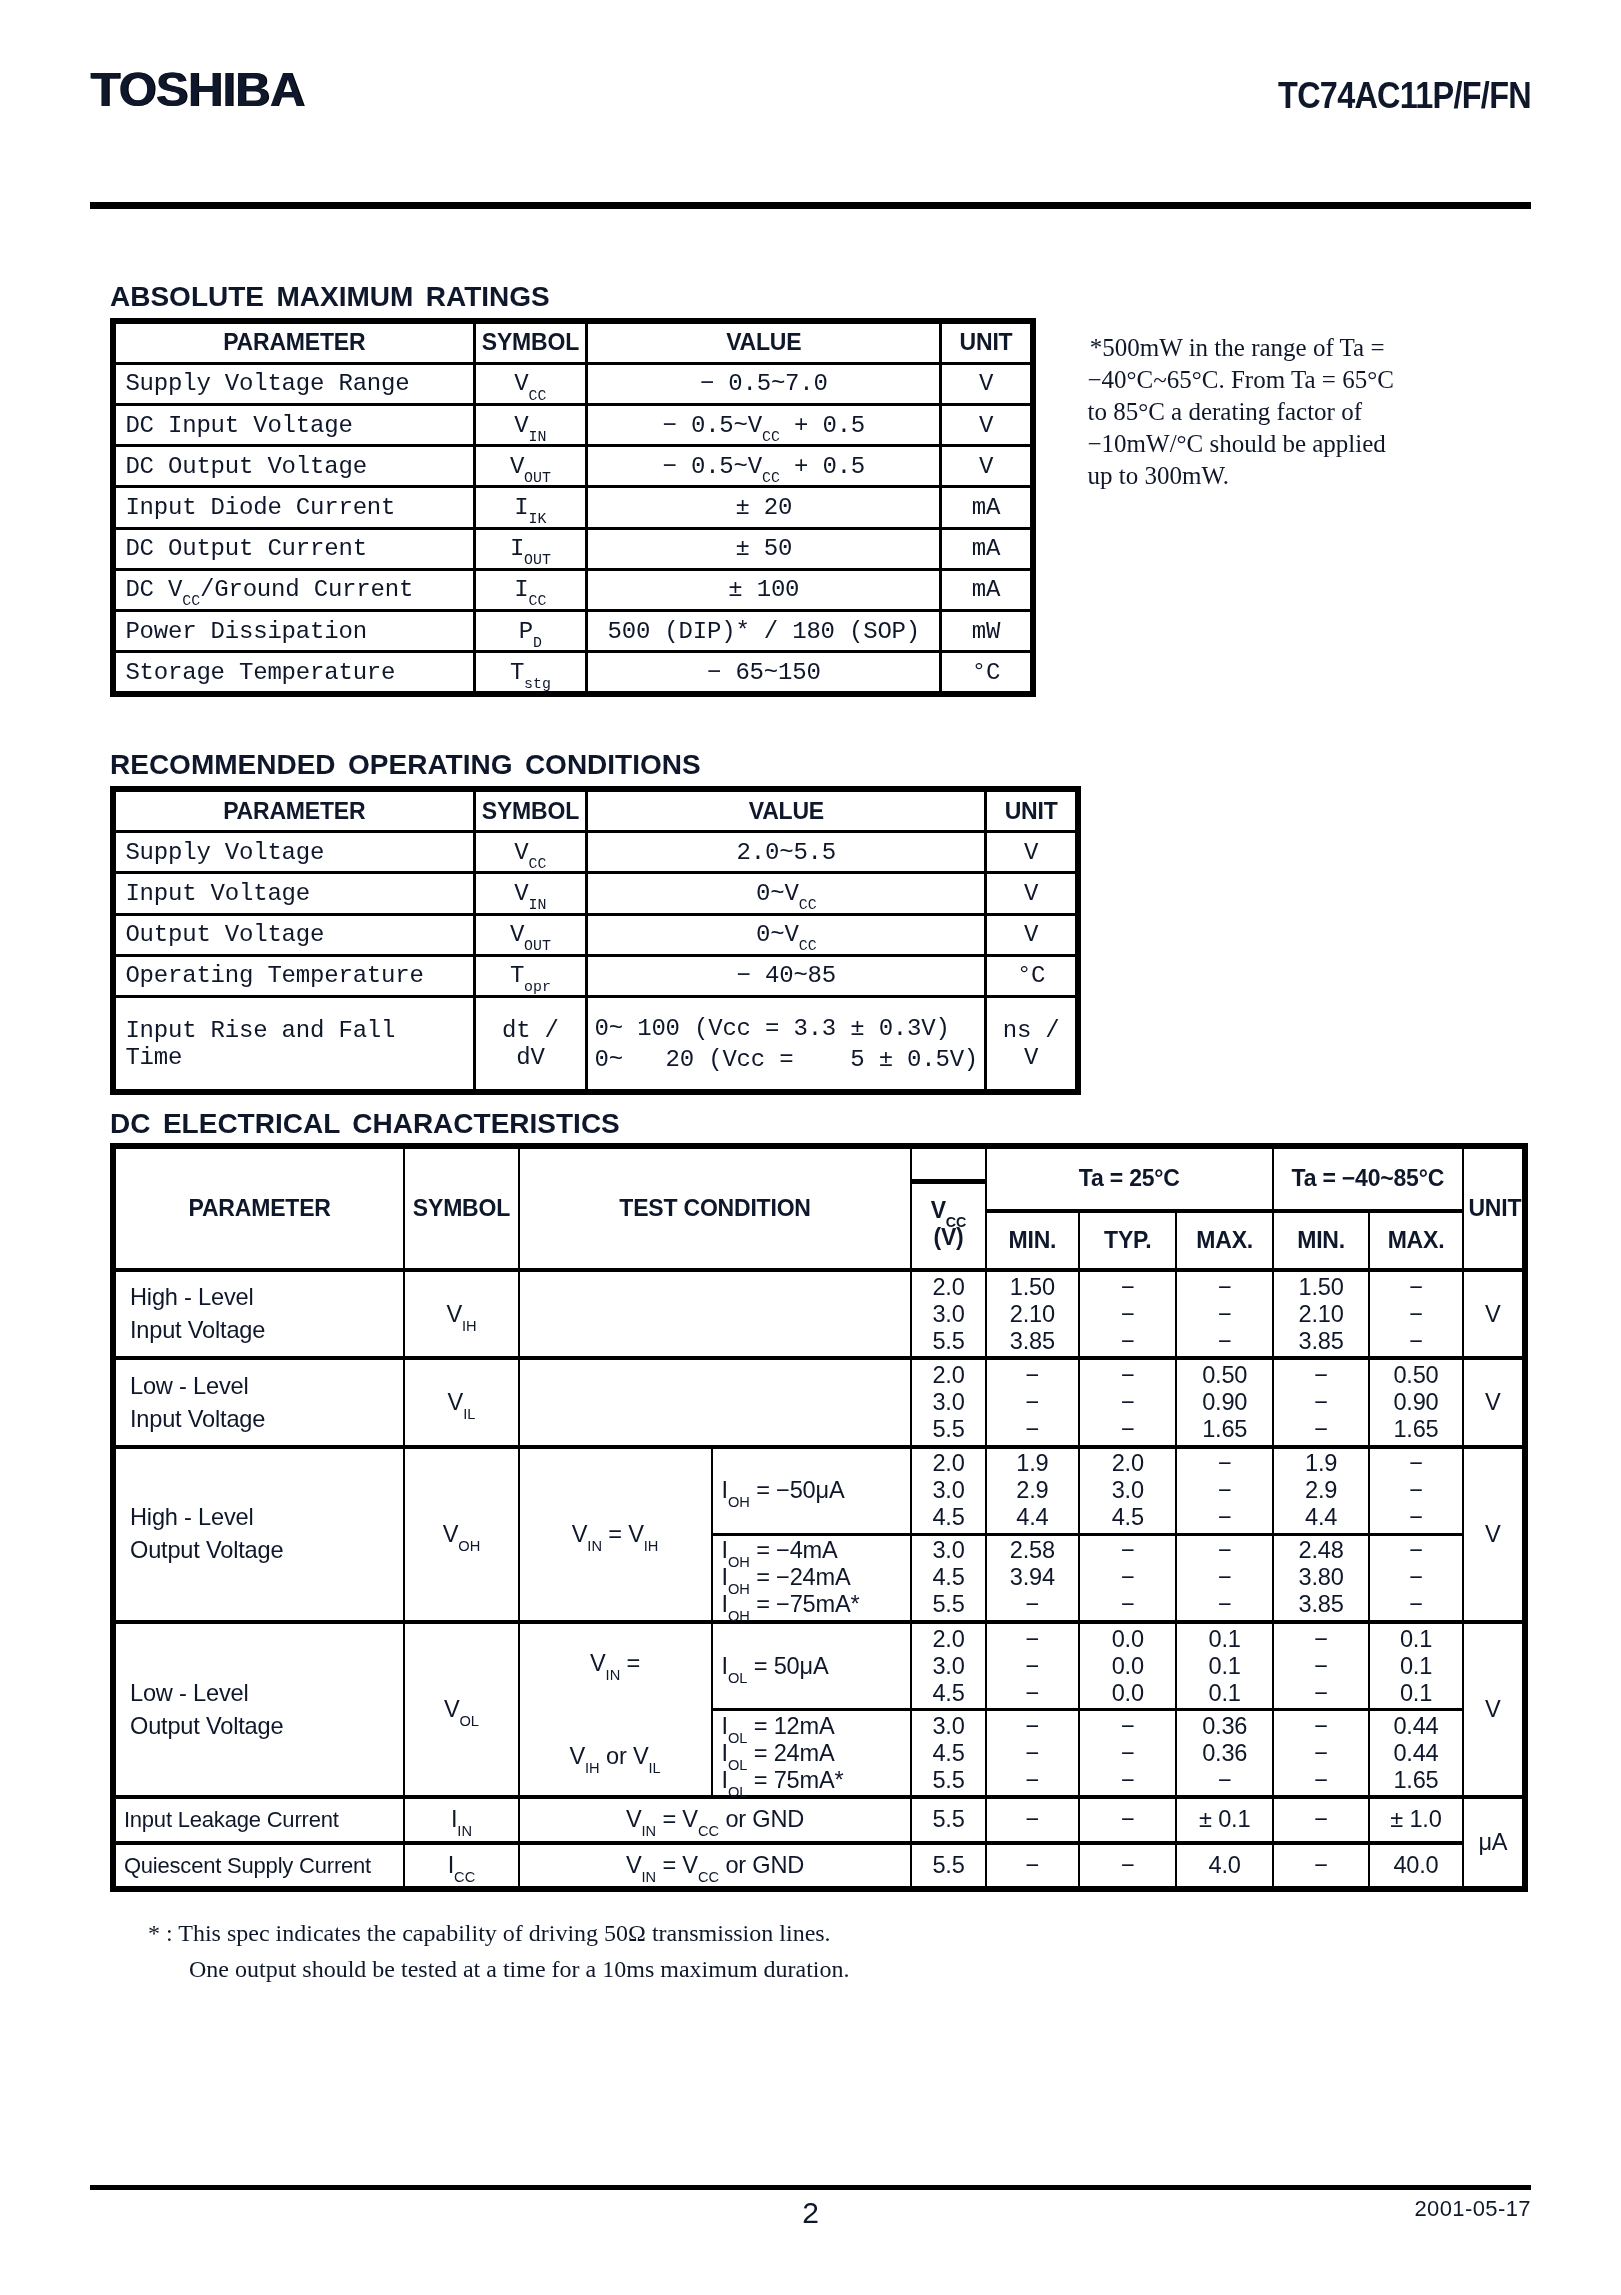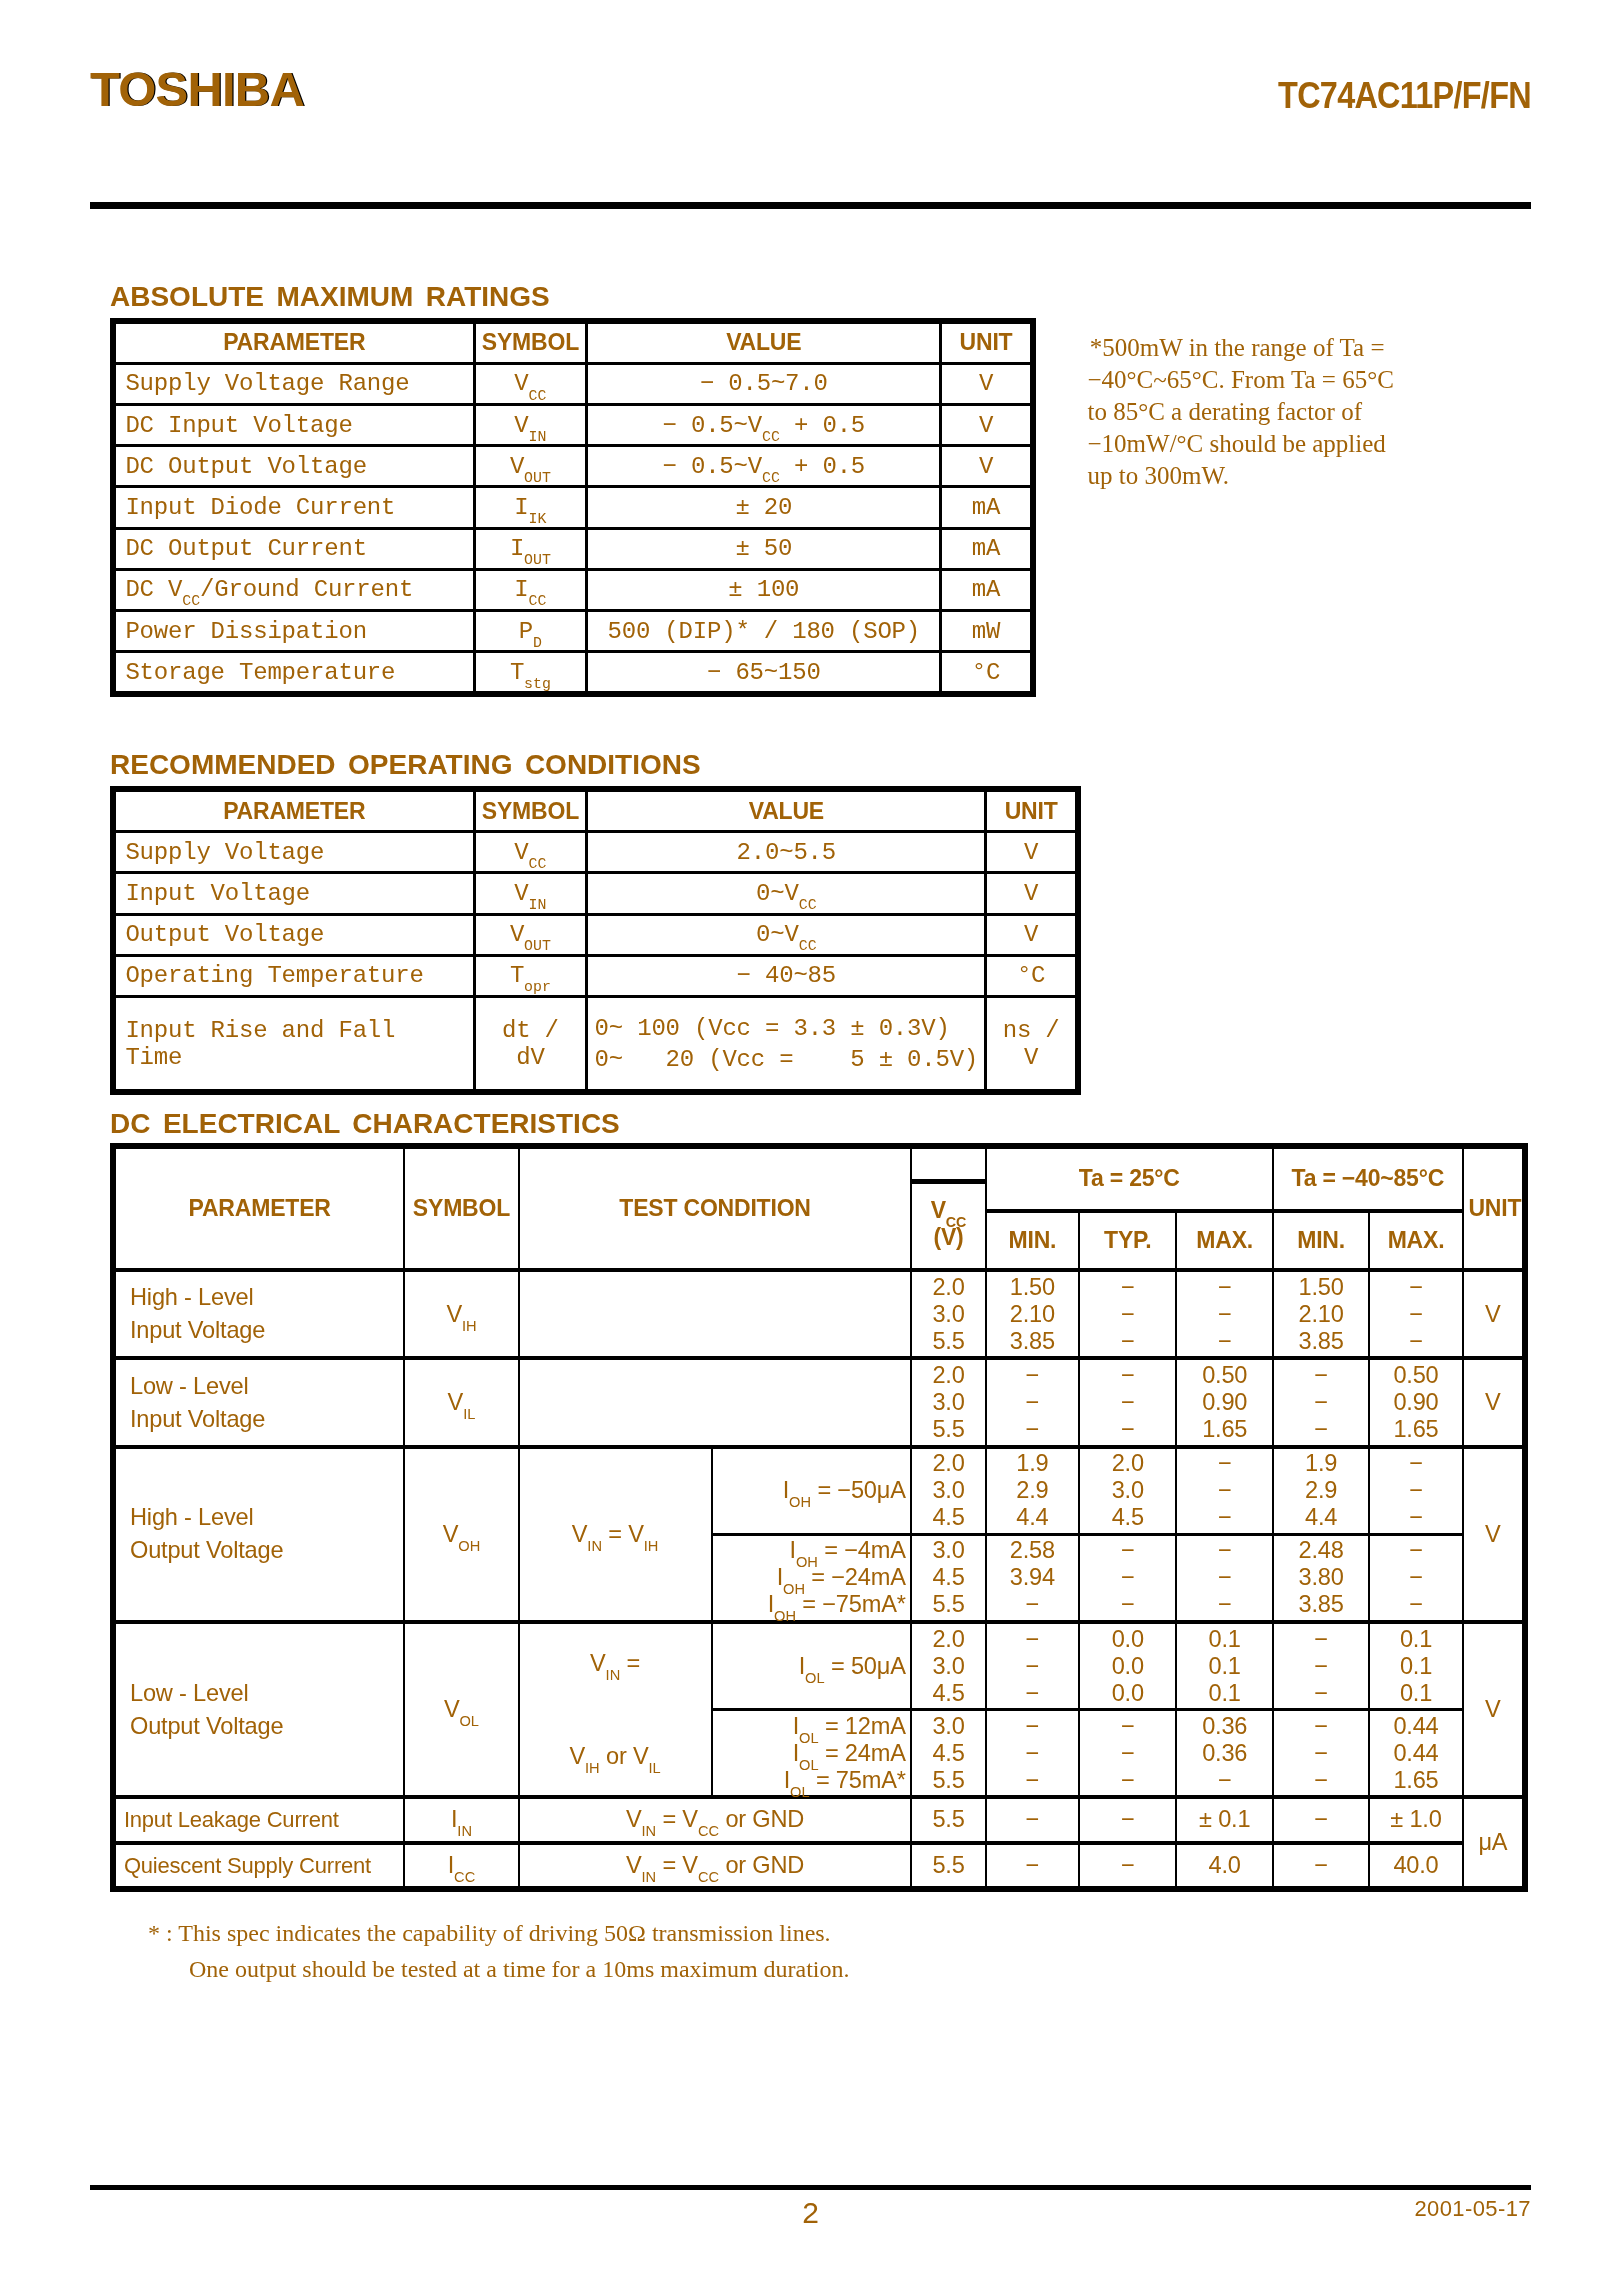--- a/index.html
+++ b/index.html
@@ -1,17 +1,17 @@
 <!DOCTYPE html>
 <html style="font-size:12.6px"><head>
 <meta charset="utf-8">
 <style>
   html,body{margin:0;padding:0;background:#fff;}
   .page{
-    position:relative; width:1622px; height:2295px; background:#ffffff; color:#a16207;
+    position:relative; width:1622px; height:2295px; background:#ffffff; color:#0f172a;
     font-family:"Liberation Sans","DejaVu Sans",sans-serif; overflow:hidden;
   }
   sub{font-size:62%; line-height:0; position:relative; top:0.22em; letter-spacing:0;}
 
   
   .hdr{
     margin:61px 91px 0 90px; display:flex; justify-content:space-between; align-items:flex-end;
     padding-bottom:85px; border-bottom:7px solid #000;
   }
   .brand{font-size:49px; font-weight:700; letter-spacing:-0.8px; text-shadow:1.2px 0 0 #000;}
@@ -52,21 +52,21 @@
   .dc thead tr:last-child th{height:52px;}
   .th-ta{border-bottom:4.7px solid #000;}
   .th-vcc{position:relative; padding-top:7.9px;}
   .th-vcc::before{content:""; position:absolute; top:30px; left:-2.4px; right:-2.4px; height:4.7px; background:#000;}
   .th-vcc .vcc-inner{position:relative; top:15.7px;}
   .dc tr.grp > td{border-top:4.7px solid #000;}
   .dc tr.sub2 > td{border-top:3.9px solid #000;}
   .dc td.c-param{text-align:left; padding-left:14px; line-height:33px;}
   .dc tr.r1 td{height:38px;}
   .dc tr.r1 td.c-param{font-size:22px; padding-left:7.9px;}
-  .dc td.c-subcond{text-align:right; padding-left:9px;}
+  .dc td.c-subcond{text-align:left; padding-left:9px;}
   .dc td.c-cond{line-height:31px;}
 
   .footnote{
     margin:23.6px 0 0 148px; font-family:"Liberation Serif","DejaVu Serif",serif;
     font-size:24px; line-height:36px;
   }
   .footnote .ln:nth-child(2){padding-left:41px;}
 
   
   .ftr{position:absolute; top:2185px; left:90px; width:1441px; border-top:5.5px solid #000; height:55px;}

